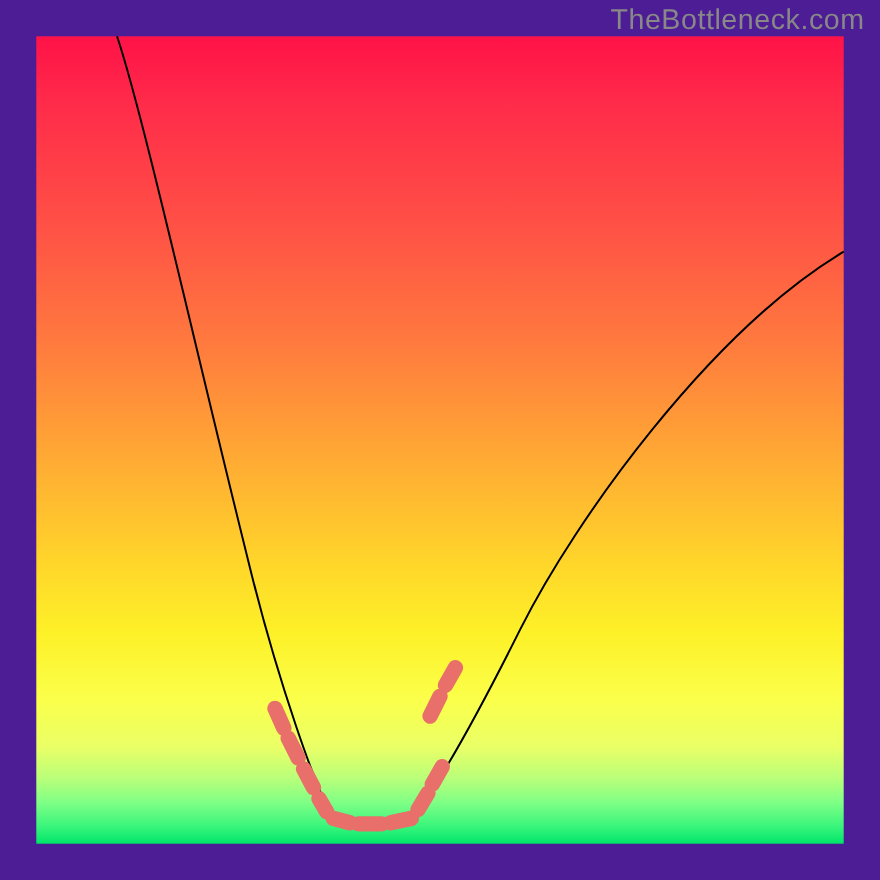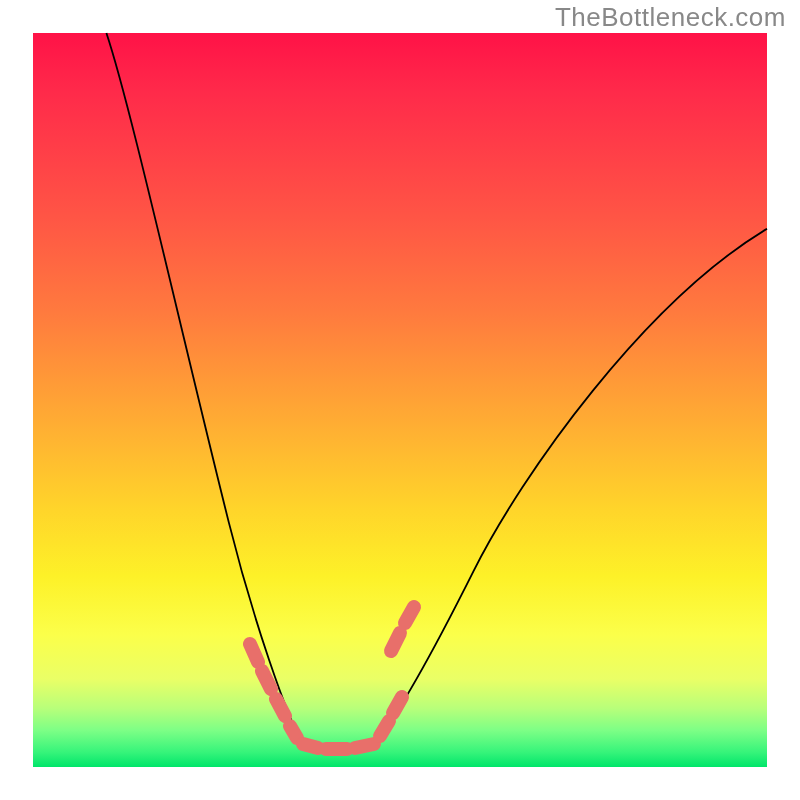--- a/index.html
+++ b/index.html
@@ -10,21 +10,21 @@
     background: #000;
     overflow: hidden;
     font-family: Arial, Helvetica, sans-serif;
   }
   .frame {
     position: absolute;
     left: 0;
     top: 0;
     width: 800px;
     height: 800px;
-    background: #ffffff;
+    background: #4c1d95;
   }
   .watermark {
     position: absolute;
     top: 2px;
     right: 14px;
     color: #888;
     font-size: 26px;
     letter-spacing: 0.5px;
     font-weight: 400;
     z-index: 50;

